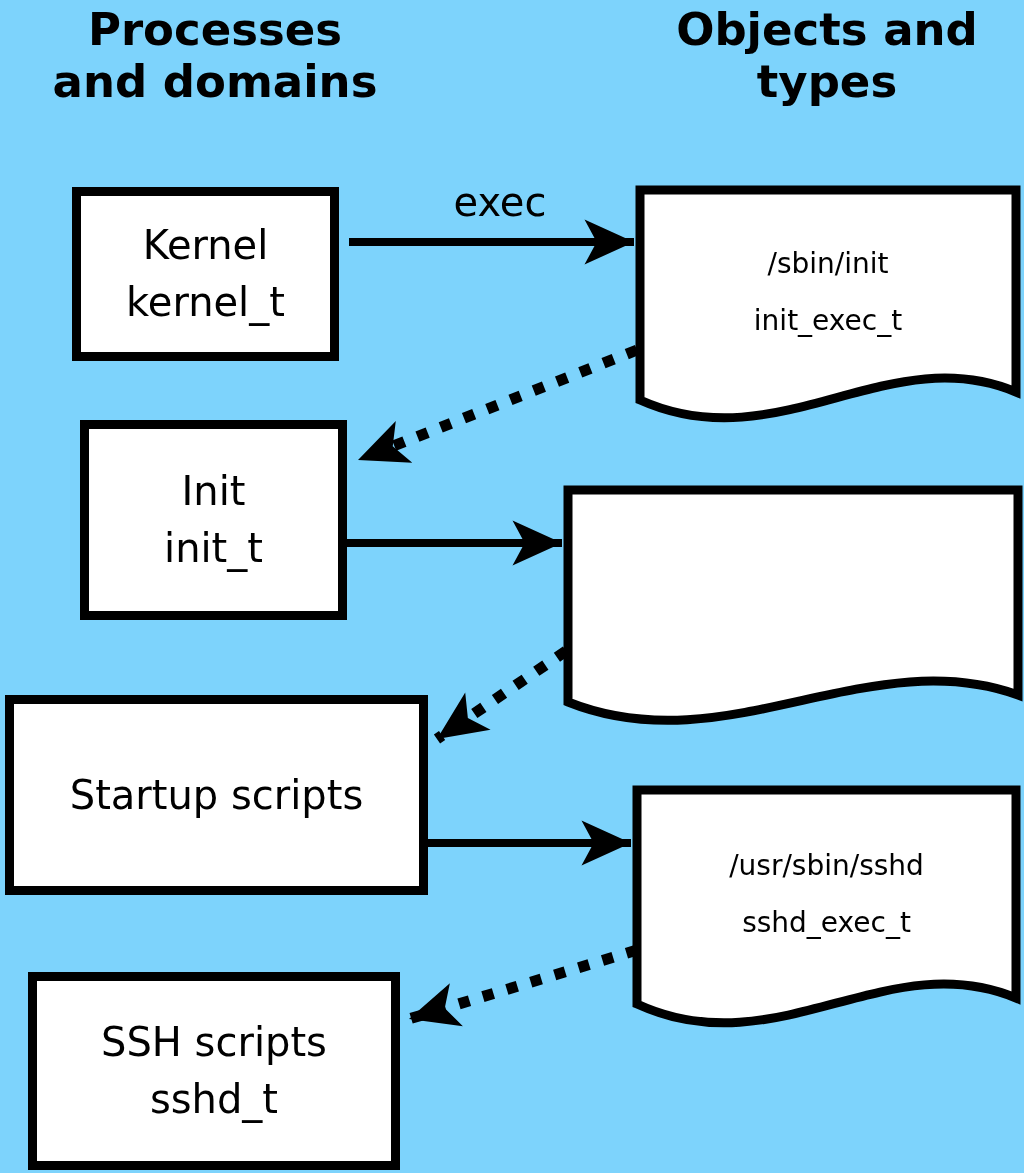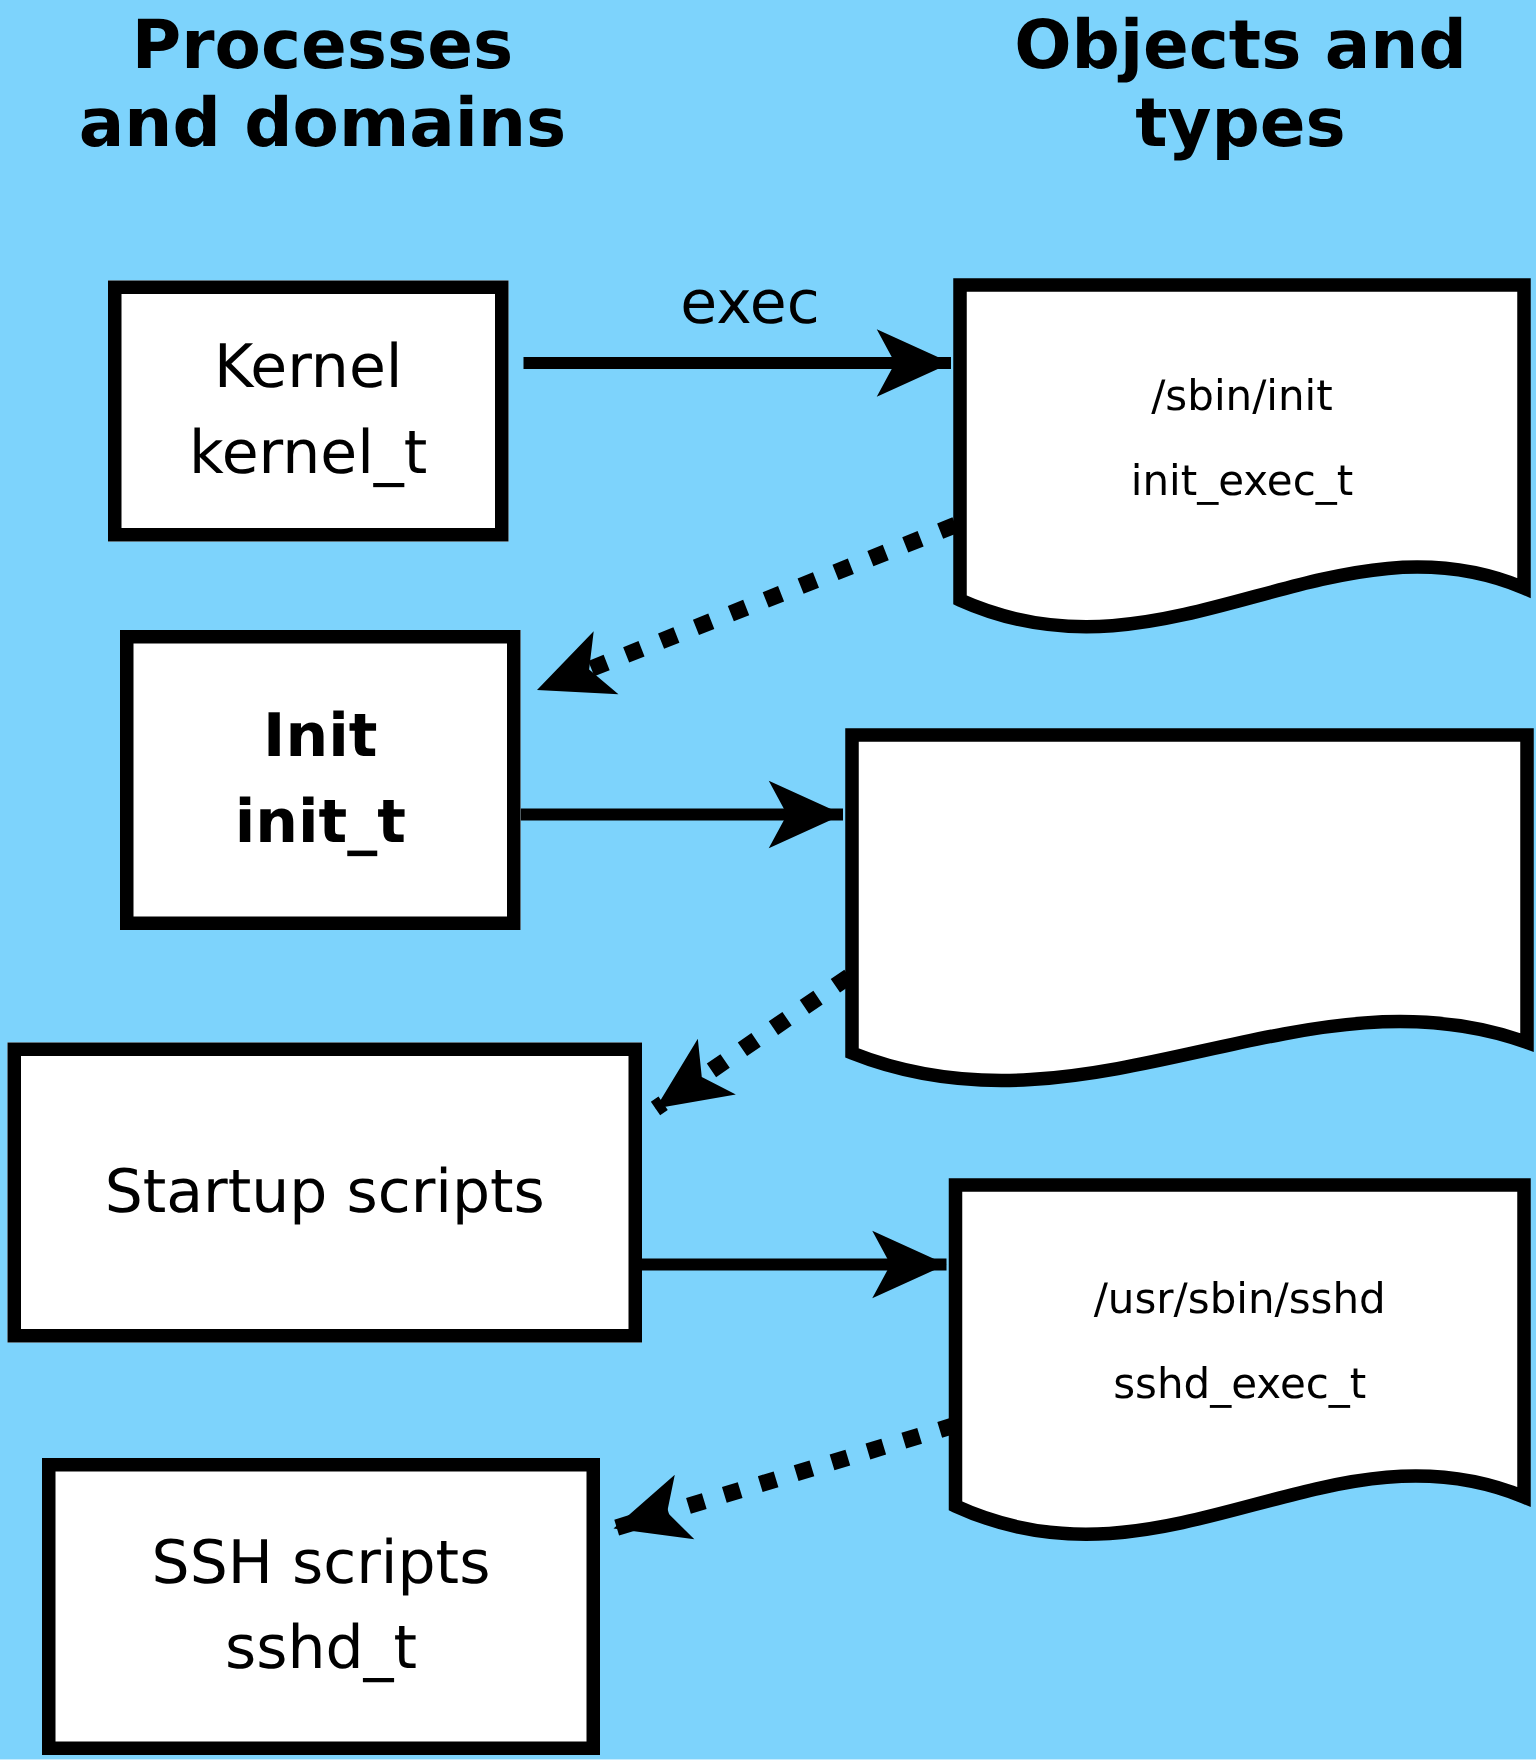--- a/index.html
+++ b/index.html
@@ -84,21 +84,21 @@
   </div>
   <div class="hdr" style="left:630px; top:4px; width:394px;">
     <div>Objects and</div>
     <div>types</div>
   </div>
 
   <div class="pbox" style="left:72px; top:143px; width:267px; height:174px;margin-top:44px;">
     <div>Kernel</div>
     <div>kernel_t</div>
   </div>
-  <div class="pbox" style="left:80px; top:420px; width:267px; height:200px;font-weight:bold;">
+  <div class="pbox" style="left:80px; top:420px; width:267px; height:200px;">
     <div>Init</div>
     <div>init_t</div>
   </div>
   <div class="pbox" style="left:5px; top:695px; width:423px; height:200px;gap:40px;">
     <div>Startup scripts</div>
   </div>
   <div class="pbox" style="left:28px; top:972px; width:372px; height:198px;">
     <div>SSH scripts</div>
     <div>sshd_t</div>
   </div>

